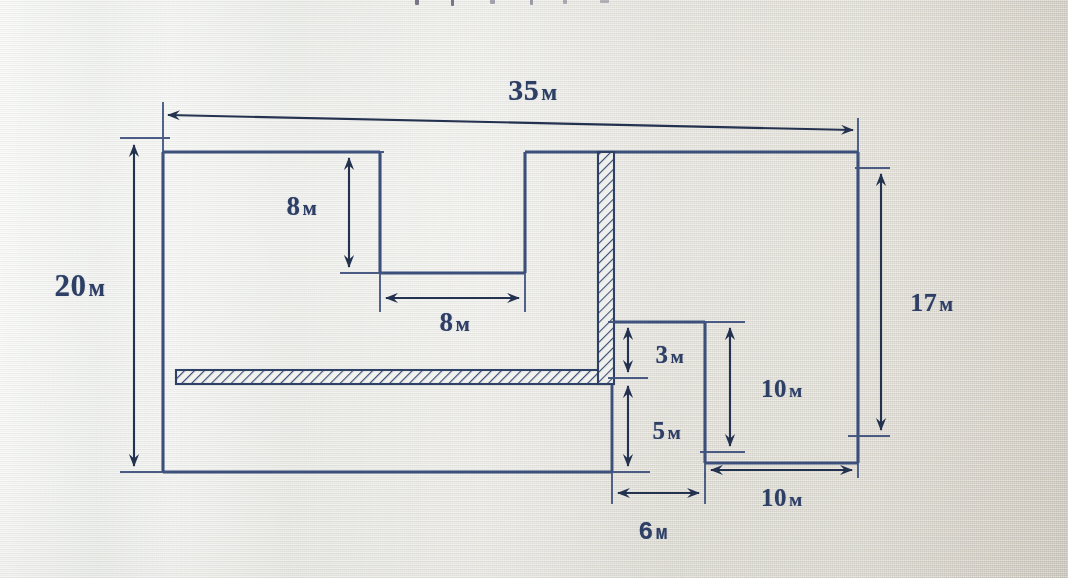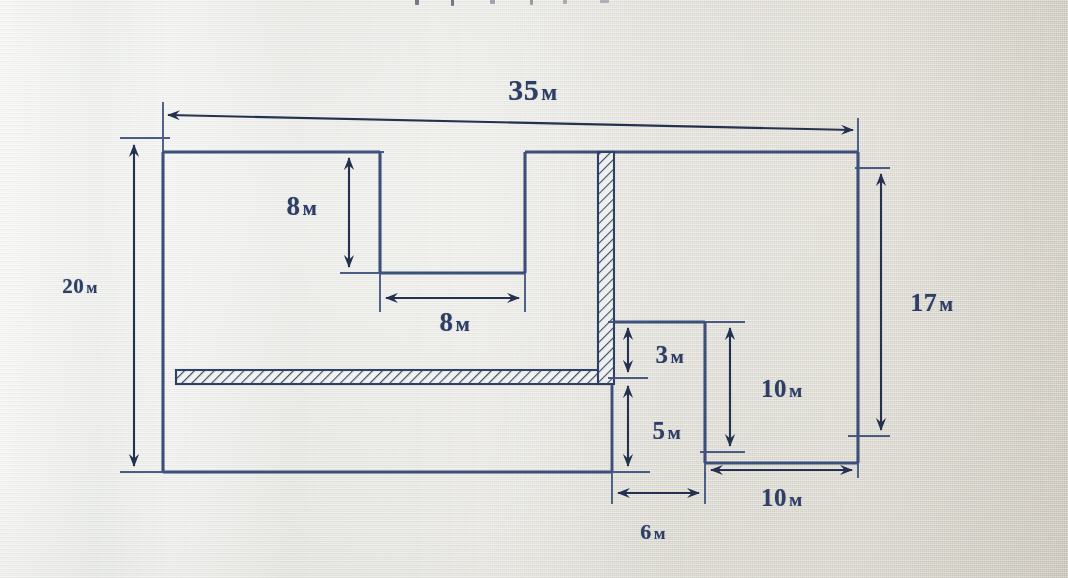--- a/index.html
+++ b/index.html
@@ -254,21 +254,21 @@
           <line x1="711" y1="470" x2="852" y2="470" marker-start="url(#arrTail)" marker-end="url(#arrHead)"></line>
         </g>
       </g>
     </svg>
   </div>
 
   <div class="dim-label" style="left:533px; top:90px; font-size:30px;">
     <span>35</span><span class="unit">м</span>
   </div>
 
-  <div class="dim-label" style="left:80px; top:286px; font-size:21px;">
+  <div class="dim-label" style="left:80px; top:286px; font-size:31px;">
     <span>20</span><span class="unit">м</span>
   </div>
 
   <div class="dim-label" style="left:932px; top:303px; font-size:26px;">
     <span>17</span><span class="unit">м</span>
   </div>
 
   <div class="dim-label" style="left:302px; top:206px; font-size:27px;">
     <span>8</span><span class="unit">м</span>
   </div>
@@ -282,20 +282,20 @@
   </div>
 
   <div class="dim-label" style="left:667px; top:431px; font-size:25px;text-align:center;">
     <span>5</span><span class="unit">м</span>
   </div>
 
   <div class="dim-label" style="left:782px; top:389px; font-size:25px;">
     <span>10</span><span class="unit">м</span>
   </div>
 
-  <div class="dim-label" style="left:653px; top:532px; font-size:22px;">
+  <div class="dim-label" style="left:653px; top:532px; font-size:25px;font-family:Liberation Mono, monospace;">
     <span>6</span><span class="unit">м</span>
   </div>
 
   <div class="dim-label" style="left:782px; top:498px; font-size:25px;">
     <span>10</span><span class="unit">м</span>
   </div>
 </div>
 
 </body></html>

